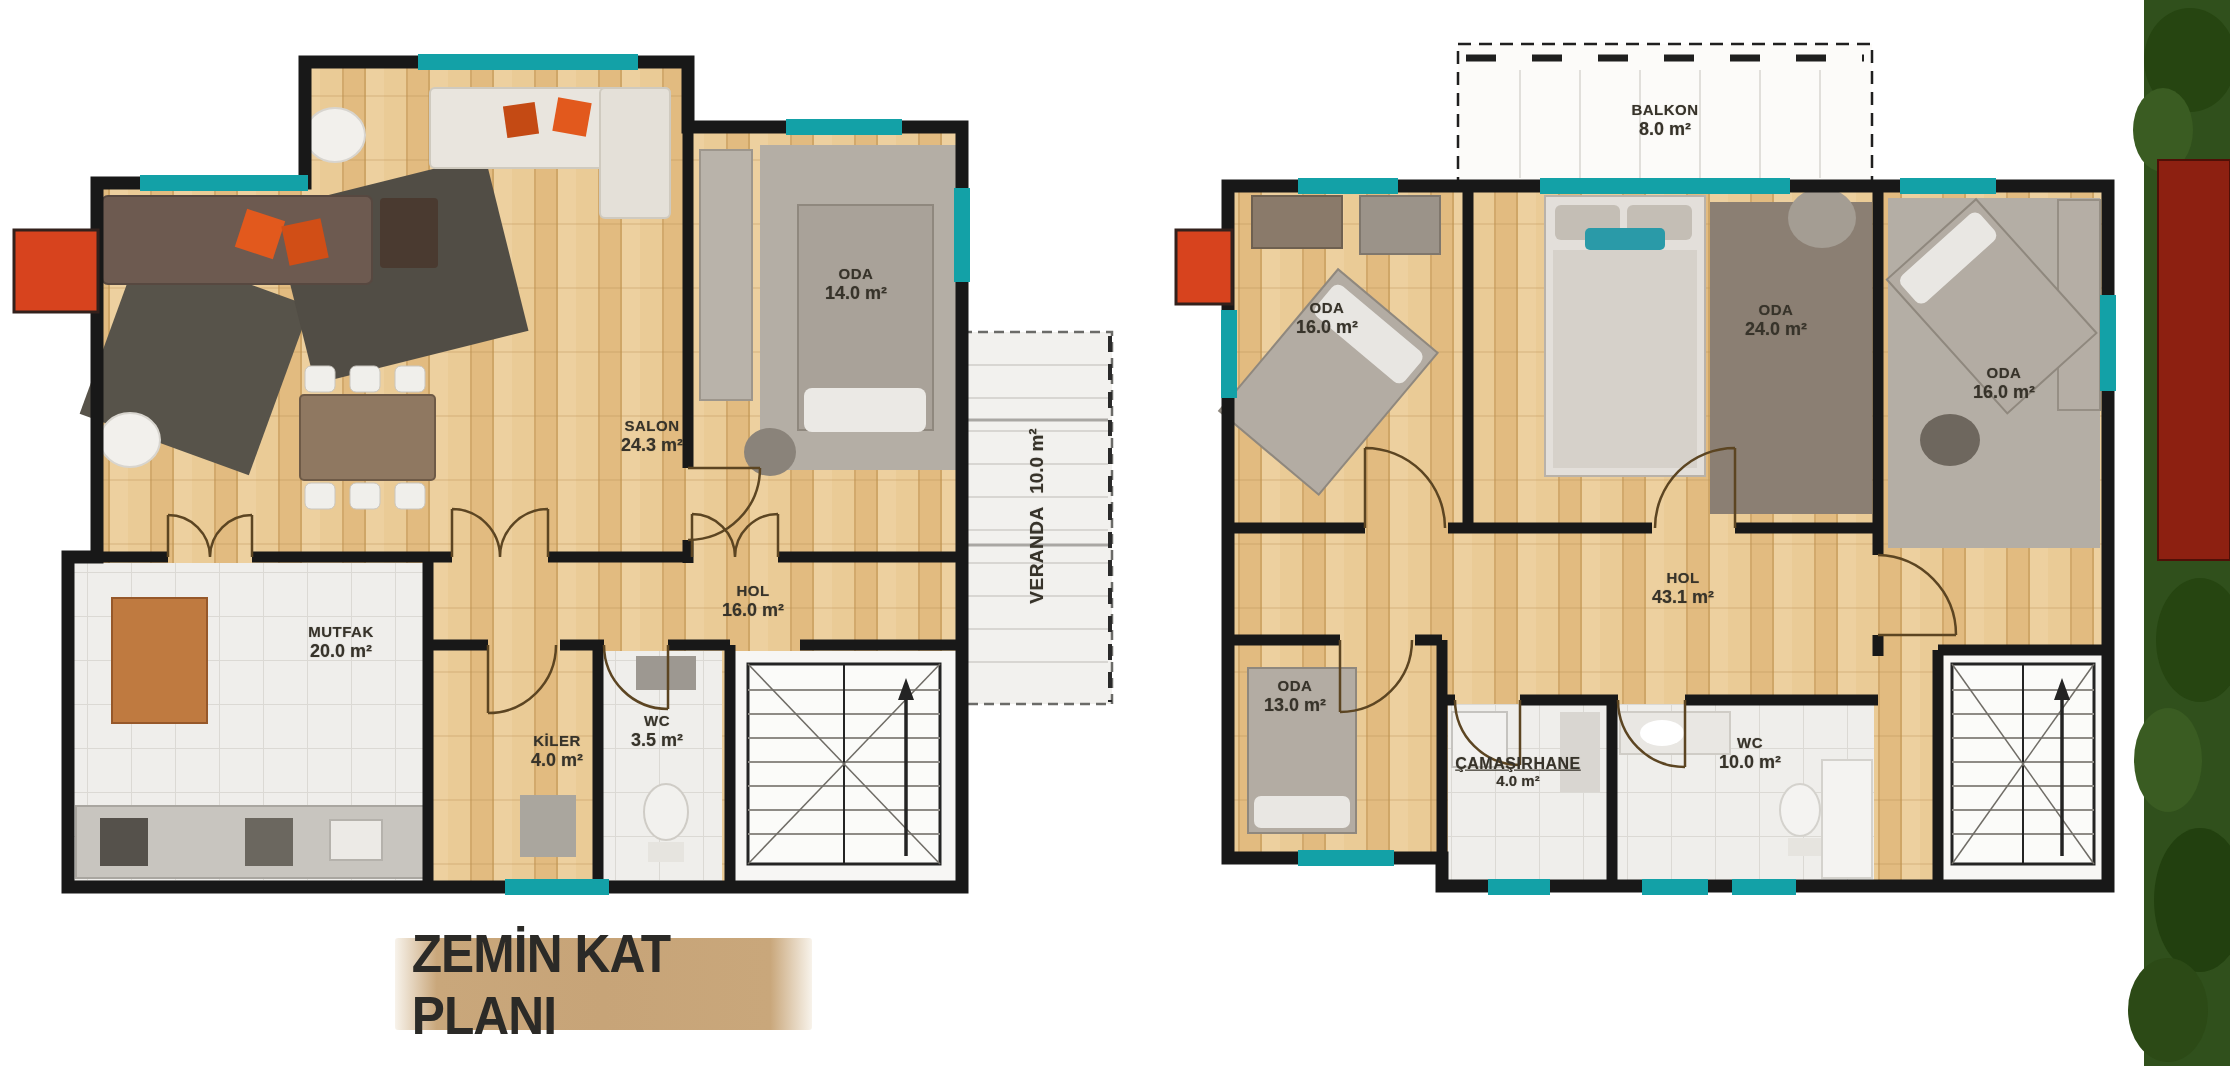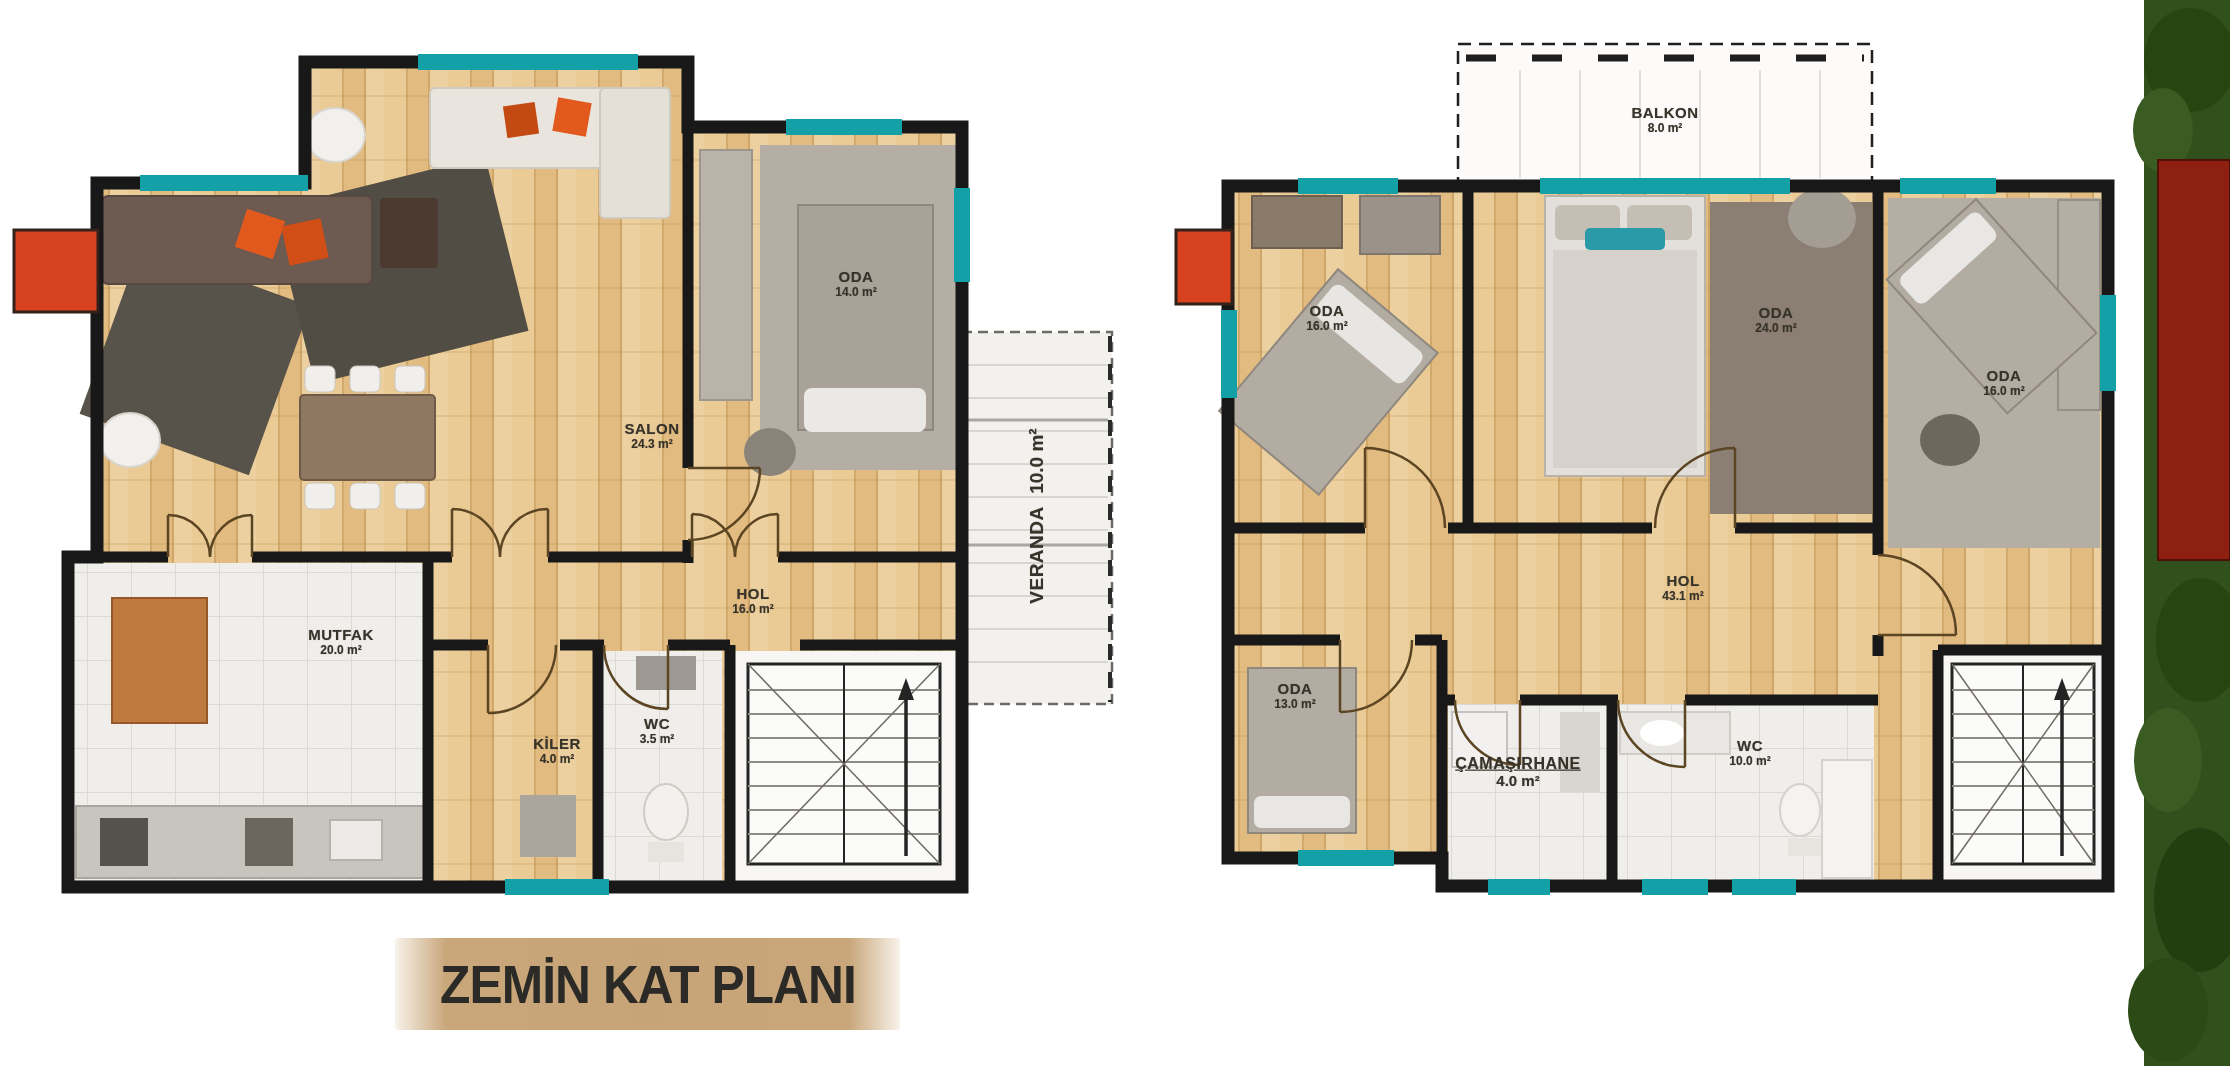--- a/index.html
+++ b/index.html
@@ -7,21 +7,21 @@
     position:relative;width:2230px;height:1066px;background:#ffffff;overflow:hidden;
     font-family:"Liberation Sans", sans-serif;
   }
   .plan-svg{position:absolute;left:0;top:0;}
   .room-label{
     position:absolute;transform:translate(-50%,-50%);
     text-align:center;font-weight:bold;color:#37332a;line-height:1.12;
     white-space:nowrap;z-index:5;text-shadow:0 0 1px rgba(55,50,40,.45);
   }
   .room-label .rl-name{display:block;font-size:15px;letter-spacing:.5px;}
-  .room-label .rl-area{display:block;font-size:12px;}
+  .room-label .rl-area{display:block;font-size:18px;}
   .room-label.rl-small .rl-name{font-size:16px;text-decoration:underline;}
   .room-label.rl-small .rl-area{font-size:15px;}
   .room-label.rl-vert{
     transform:translate(-50%,-50%) rotate(-90deg);
   }
   .room-label.rl-vert .rl-name,.room-label.rl-vert .rl-area{display:inline;font-size:19px;}
   .room-label.rl-vert .rl-area{margin-left:8px;}
   .title-band{
     position:absolute;display:flex;align-items:center;justify-content:center;
     background:linear-gradient(90deg, rgba(226,207,175,.25) 0%, #c9a77b 10%, #c7a478 50%, #c9a77b 90%, rgba(226,207,175,.25) 100%);
@@ -351,17 +351,17 @@
 </div>
 <div class="room-label rl-small" style="left:1518px;top:772px">
   <span class="rl-name">ÇAMAŞIRHANE</span>
   <span class="rl-area">4.0 m²</span>
 </div>
 <div class="room-label" style="left:1750px;top:753px">
   <span class="rl-name">WC</span>
   <span class="rl-area">10.0 m²</span>
 </div>
 
-<div class="title-band" style="left:395px;top:938px;width:505px;height:92px">
+<div class="title-band" style="left:395px;top:938px;width:417px;height:92px">
   <span class="title-text">ZEMİN KAT PLANI</span>
 </div>
 
 </div>
 
 </body></html>

